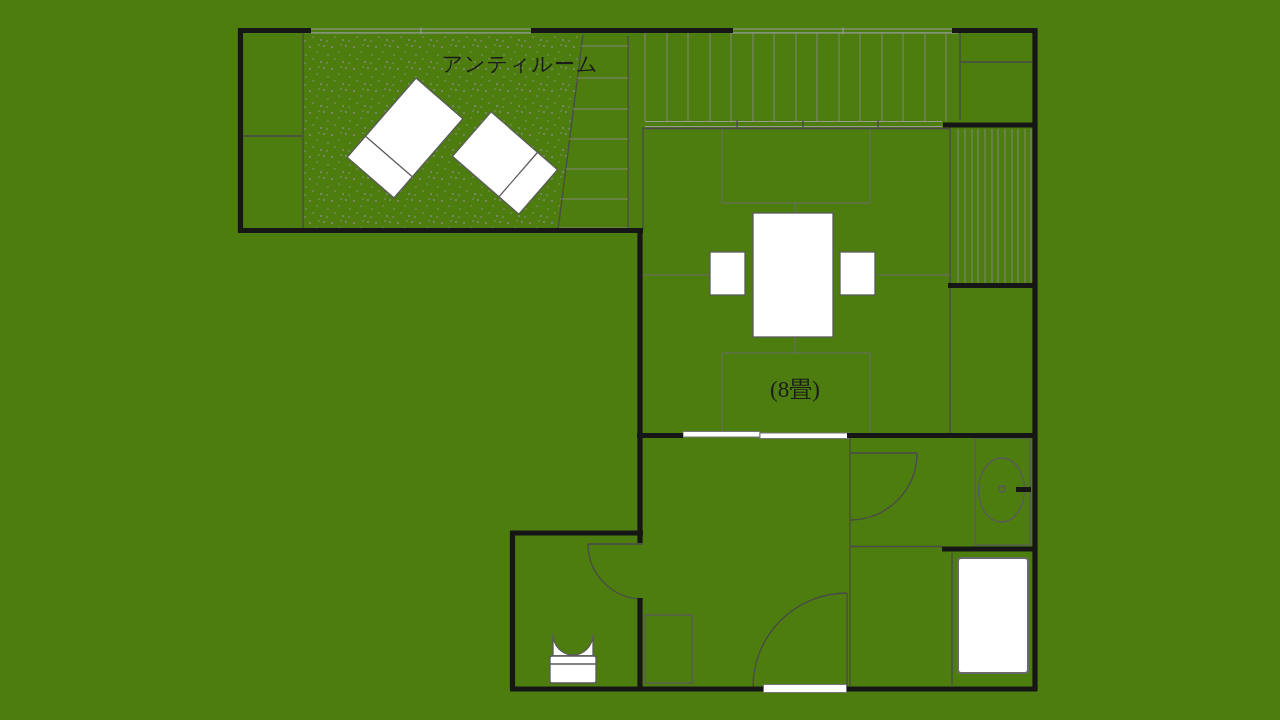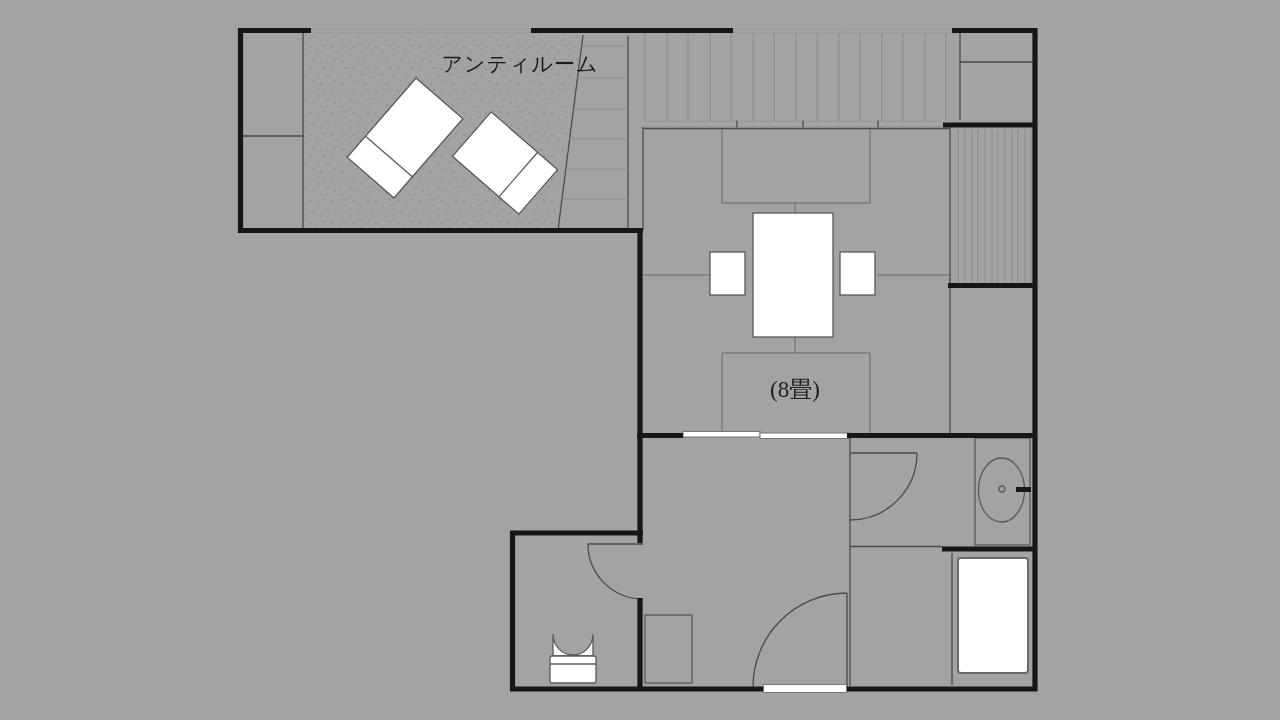--- a/index.html
+++ b/index.html
@@ -1,16 +1,16 @@
 <!DOCTYPE html>
 <html><head>
 <meta charset="utf-8">
 <style>
   html,body{margin:0;padding:0;background:#ffffff;}
-  .stage{position:relative;width:1280px;height:720px;background:#a3a3a3;overflow:hidden;
+  .stage{position:relative;width:1280px;height:720px;background:#4d7c0f;overflow:hidden;
          font-family:"Liberation Serif","DejaVu Serif",serif;text-align:center;}
   svg{display:block;}
   .wall{stroke:#161616;stroke-width:5.2;fill:none;stroke-linecap:butt;}
   .thin{stroke:#4a4a4a;stroke-width:1.3;fill:none;}
   .lite{stroke:#9a9a9a;stroke-width:1.2;fill:none;}
   .mat{stroke:#6a6a6a;stroke-width:1;fill:none;}
   .stripe{stroke:#8a8a8a;stroke-width:0.9;fill:none;}
   .furn{stroke:#5a5a5a;stroke-width:1.3;fill:#ffffff;}
   .furnline{stroke:#5a5a5a;stroke-width:1.3;fill:none;}
   .tub{stroke:#6a6a6a;stroke-width:2;fill:#ffffff;}

